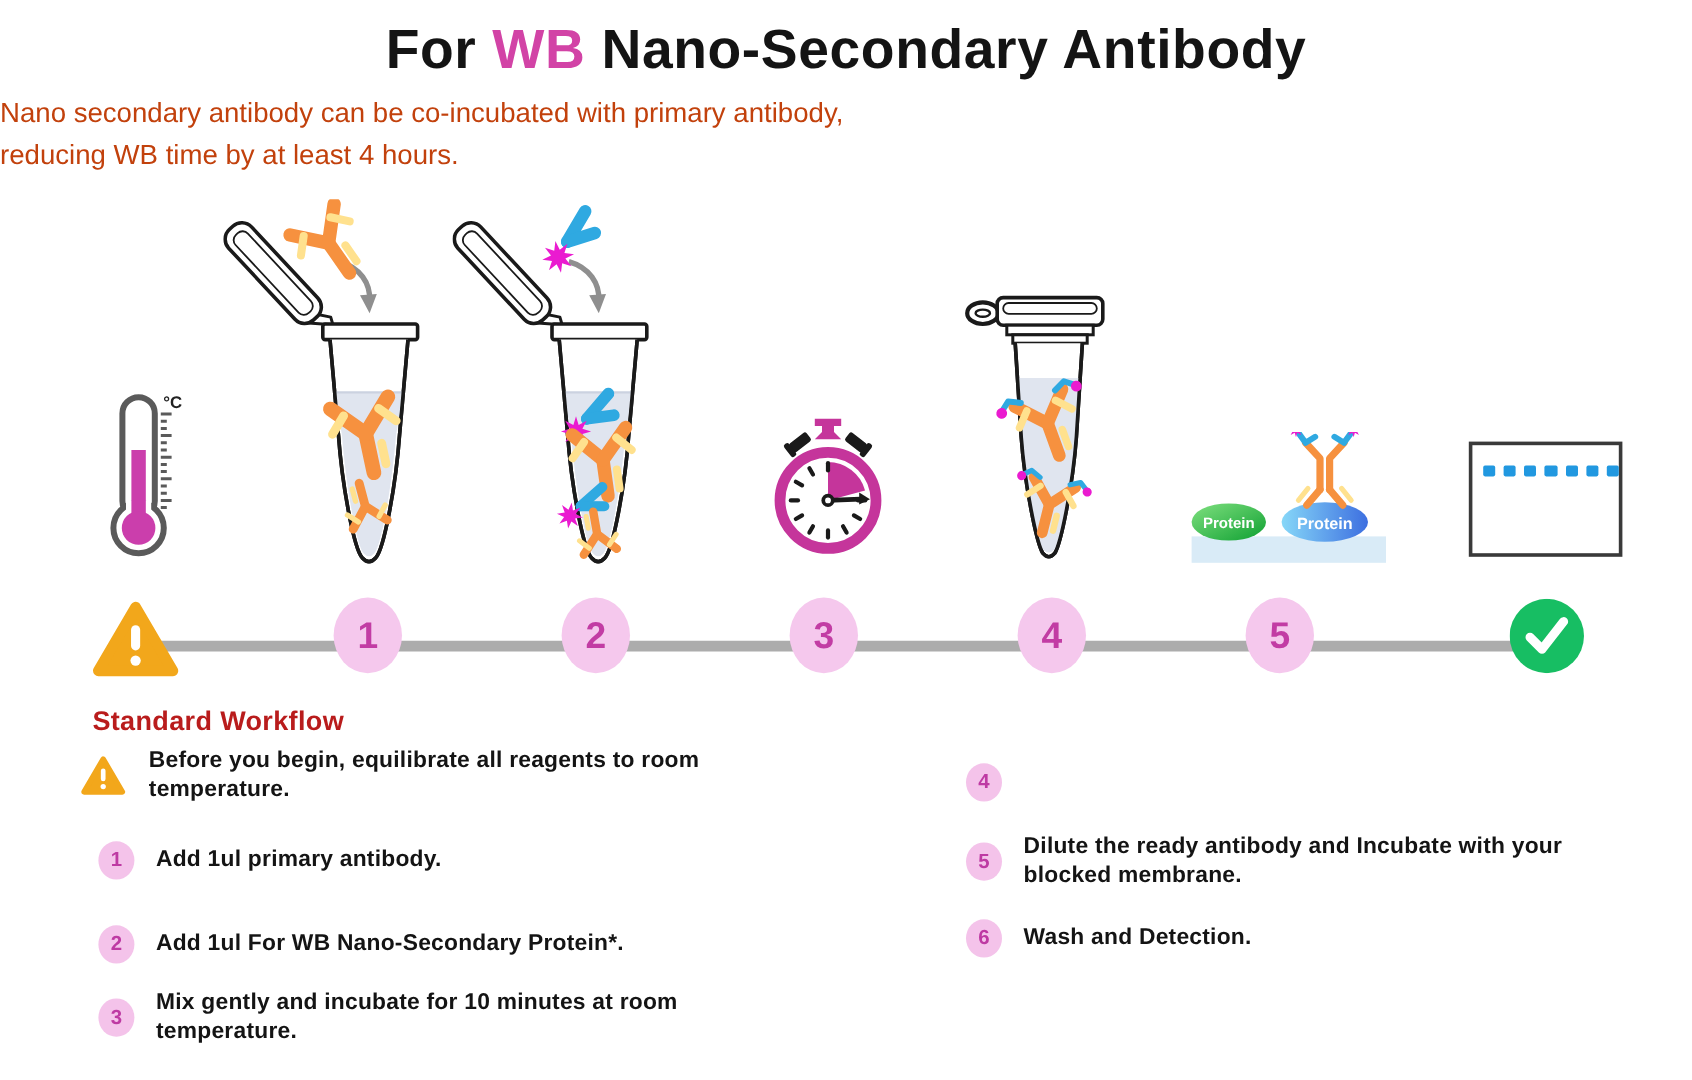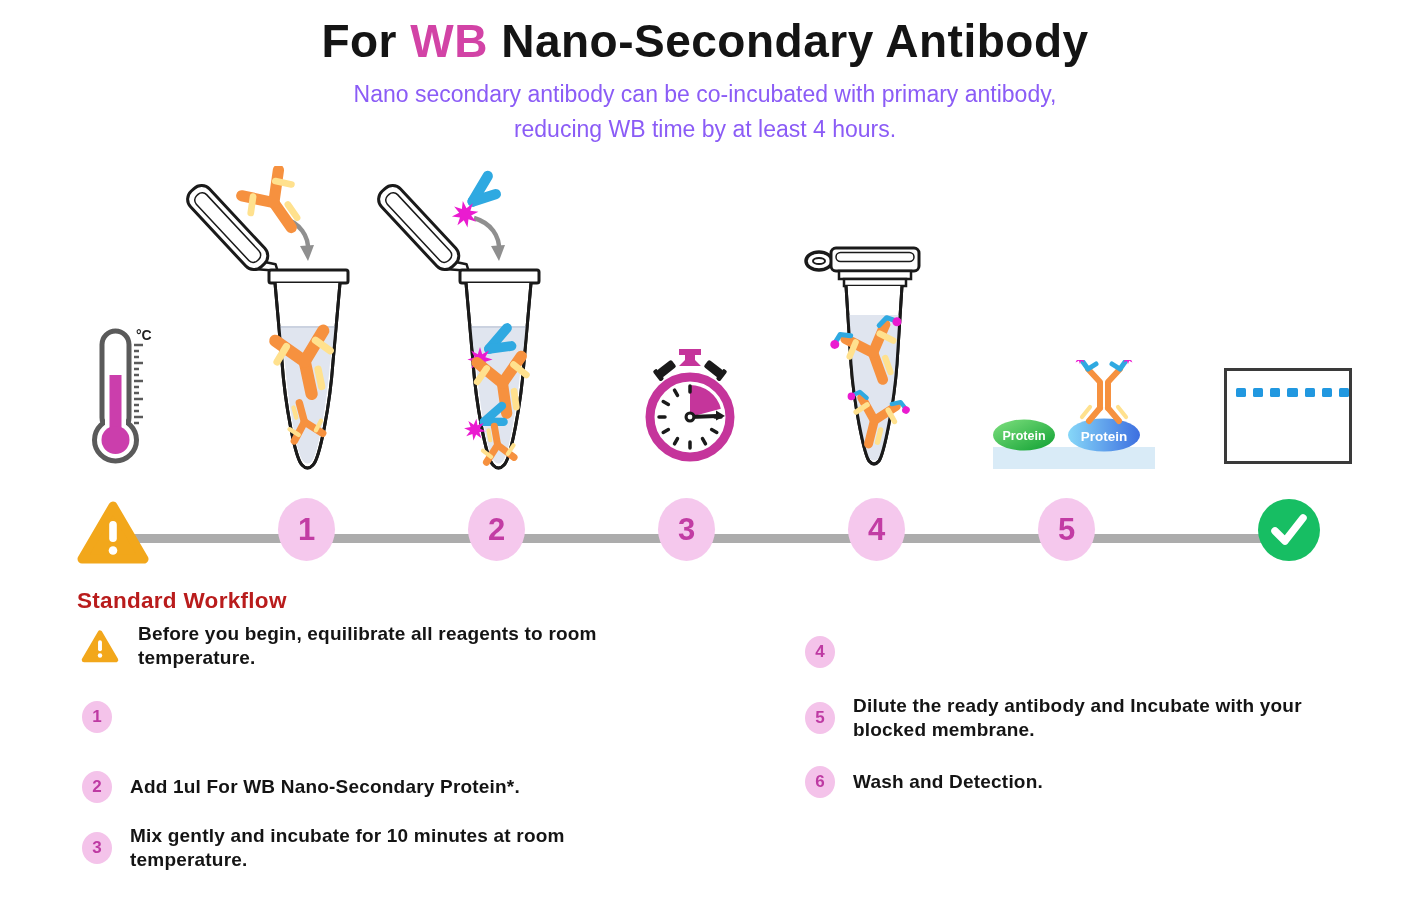--- a/index.html
+++ b/index.html
@@ -3,22 +3,22 @@
 <meta charset="utf-8">
 <style>
   html,body{margin:0;padding:0;background:#ffffff;}
   .canvas{position:relative;width:1410px;height:900px;background:#fff;overflow:hidden;
           font-family:"Liberation Sans",sans-serif;color:#141414;}
   .abs{position:absolute;}
   
   .title{position:absolute;top:14px;left:0;width:1410px;text-align:center;
          font-size:46px;font-weight:800;letter-spacing:.5px;color:#141414;}
   .title .hl{color:#D243A6;}
-  .subtitle{position:absolute;top:77px;left:0;width:1410px;text-align:center;
-            font-size:23px;font-weight:500;line-height:1.5;color:#8b5cf6;}
+  .subtitle{position:absolute;top:77px;left:0;width:1410px;text-align:left;
+            font-size:23px;font-weight:500;line-height:1.5;color:#c2410c;}
   
   .tl-line{position:absolute;left:112px;top:534px;width:1178px;height:9px;
            background:#ACACAC;border-radius:5px;z-index:1;}
   .node{position:absolute;top:498px;width:57px;height:63px;border-radius:50%;
         background:#F5C8ED;color:#C23CA4;font-weight:800;font-size:31px;
         display:flex;align-items:center;justify-content:center;z-index:2;}
   
   .wf-heading{position:absolute;left:77px;top:588px;font-size:22.5px;font-weight:800;
               letter-spacing:.3px;color:#b91c1c;}
   .wf-row{position:absolute;display:flex;align-items:center;gap:18px;z-index:2;}
@@ -254,31 +254,32 @@
   <div class="node" style="left:1038px">
       <span>5</span>
     </div>
   <svg class="abs" style="left:1258px;top:499px;z-index:2" width="62" height="62" viewBox="0 0 62 62">
     <circle cx="31" cy="31" r="31" fill="#17BE63"></circle>
     <path d="M17,32 L27,42 L45,19" fill="none" stroke="#fff" stroke-width="7.5" stroke-linecap="round" stroke-linejoin="round"></path>
   </svg>
 
   <div class="wf-heading">Standard Workflow</div>
 
-  <div class="wf-row" style="left:80px;top:622px;width:540px">
+  <div class="wf-row" style="left:66px;top:622px;width:540px">
     <svg width="40" height="36" viewBox="0 0 74 70">
       <path d="M37,9 L68,62 L6,62 Z" fill="#F2A71B" stroke="#F2A71B" stroke-width="9" stroke-linejoin="round"></path>
       <rect x="33.2" y="24" width="7.6" height="21" rx="3.8" fill="#fff"></rect>
       <circle cx="37" cy="53.5" r="4.3" fill="#fff"></circle>
     </svg>
     <div class="wf-text" style="width:480px">Before you begin, equilibrate all reagents to room temperature.</div>
   </div>
 
   <div class="wf-row" style="left:82px;top:701px">
     <div class="mini-badge">1</div>
+    <div class="wf-text">Add 1ul primary antibody.</div>
   </div>
   <div class="wf-row" style="left:82px;top:771px">
     <div class="mini-badge">2</div>
     <div class="wf-text">Add 1ul For WB Nano-Secondary Protein*.</div>
   </div>
   <div class="wf-row" style="left:82px;top:824px">
     <div class="mini-badge">3</div>
     <div class="wf-text" style="width:520px">Mix gently and incubate for 10 minutes at room temperature.</div>
   </div>
 

